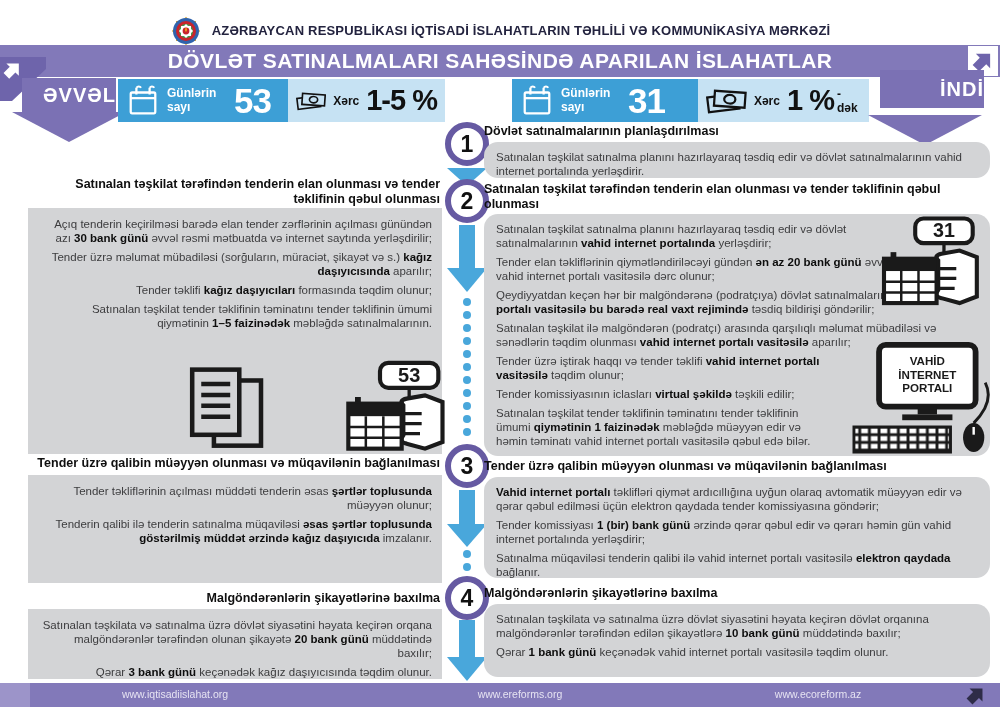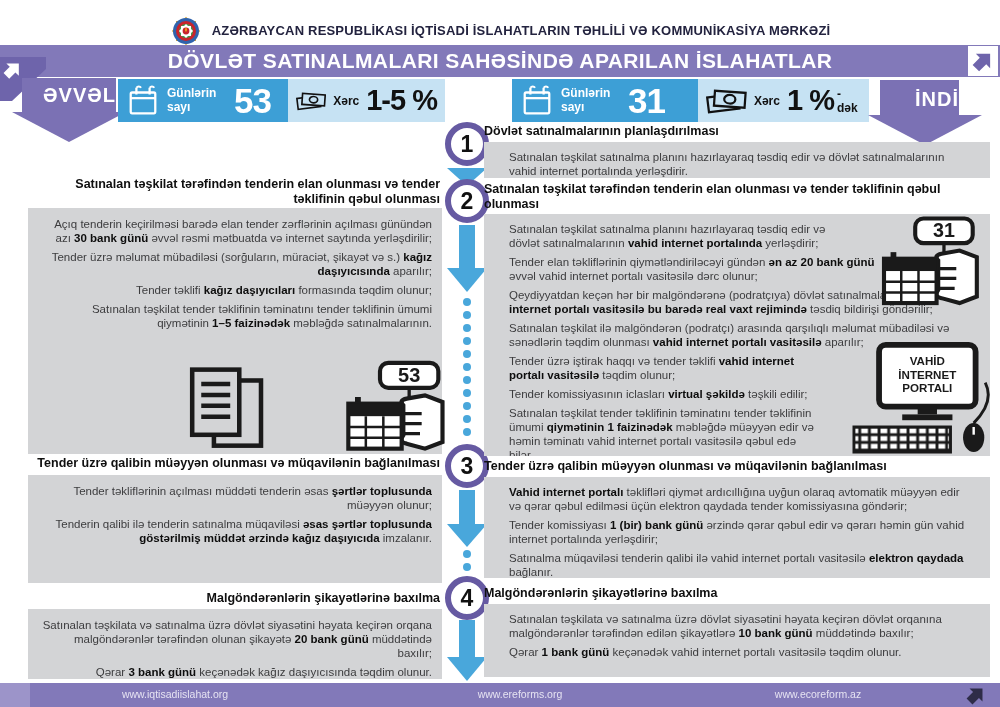--- a/index.html
+++ b/index.html
@@ -11,21 +11,21 @@
   .org-name{font-weight:bold;font-size:13px;color:#23233f;letter-spacing:.2px;}
   .banner{position:absolute;left:0;top:45px;width:1000px;height:32px;background:#8279b9;
           display:flex;align-items:center;justify-content:center;}
   .banner-title{color:#fff;font-weight:bold;font-size:21px;letter-spacing:.4px;}
   .banner-mark{position:absolute;right:2px;top:46px;width:30px;height:30px;background:#fff;
                display:flex;align-items:center;justify-content:center;}
   
   .ribbon-bar{position:absolute;background:#7b71b4;color:#fff;font-weight:bold;font-size:20px;
               display:flex;align-items:center;justify-content:flex-end;letter-spacing:1px;}
   .rb-before{left:22px;top:78px;width:94px;height:34px;}
-  .rb-after{left:880px;top:80px;width:79px;height:38px;}
+  .rb-after{left:880px;top:70px;width:104px;height:38px;}
   .ribbon-arrow{position:absolute;}
   .days-box{position:absolute;top:79px;height:43px;background:#3d9fd6;display:flex;
             align-items:center;gap:7px;padding:0 8px;box-sizing:border-box;}
   .db-before{left:118px;width:170px;}
   .db-after{left:512px;width:186px;}
   .days-label{color:#fff;font-weight:bold;font-size:12px;line-height:1.15;text-align:left;width:60px;}
   .days-value{color:#fff;font-weight:bold;font-size:35px;letter-spacing:-1px;}
   .cost-box{position:absolute;top:79px;height:43px;background:#c6e2f3;display:flex;
             align-items:center;gap:7px;padding:0 8px;box-sizing:border-box;}
   .cb-before{left:288px;width:157px;}
@@ -37,21 +37,21 @@
   .circle{position:absolute;left:445px;width:32px;height:32px;border:6px solid #665aa2;border-radius:50%;
           background:#fff;color:#111;font-weight:bold;font-size:23px;display:flex;align-items:center;justify-content:center;}
   .dotcol{position:absolute;left:463px;display:flex;flex-direction:column;gap:5px;}
   .dot{width:8px;height:8px;border-radius:50%;background:#49a7db;}
   
   .l-title{position:absolute;left:28px;width:412px;text-align:right;font-weight:bold;
            font-size:12.5px;line-height:1.2;color:#0f0f0f;}
   .r-title{position:absolute;left:484px;width:502px;font-weight:bold;font-size:12.5px;line-height:1.2;color:#0f0f0f;}
   .gbox{position:absolute;background:#d3d4d6;box-sizing:border-box;overflow:hidden;}
   .l-box{left:28px;width:414px;padding:4px 10px;}
-  .r-box{left:484px;width:506px;padding:3px 25px;}
+  .r-box{left:484px;width:506px;padding:3px 12px;border-radius:14px;}
   .p{font-size:11.5px;line-height:1.22;color:#3c3c3e;margin:5px 0;}
   .l-box .p{text-align:right;}
   .p b{font-weight:bold;color:#0d0d0d;}
   .icon-abs{position:absolute;}
   
   .footer{position:absolute;left:0;top:683px;width:1000px;height:24px;background:#8279b9;}
   .footer-accent{position:absolute;left:0;top:683px;width:30px;height:24px;background:#9c94c9;}
   .url{position:absolute;top:688px;width:220px;text-align:center;font-size:10.5px;color:#e6e3f2;text-decoration:none;}
   .u1{left:65px;} .u2{left:410px;} .u3{left:708px;}
 </style>

